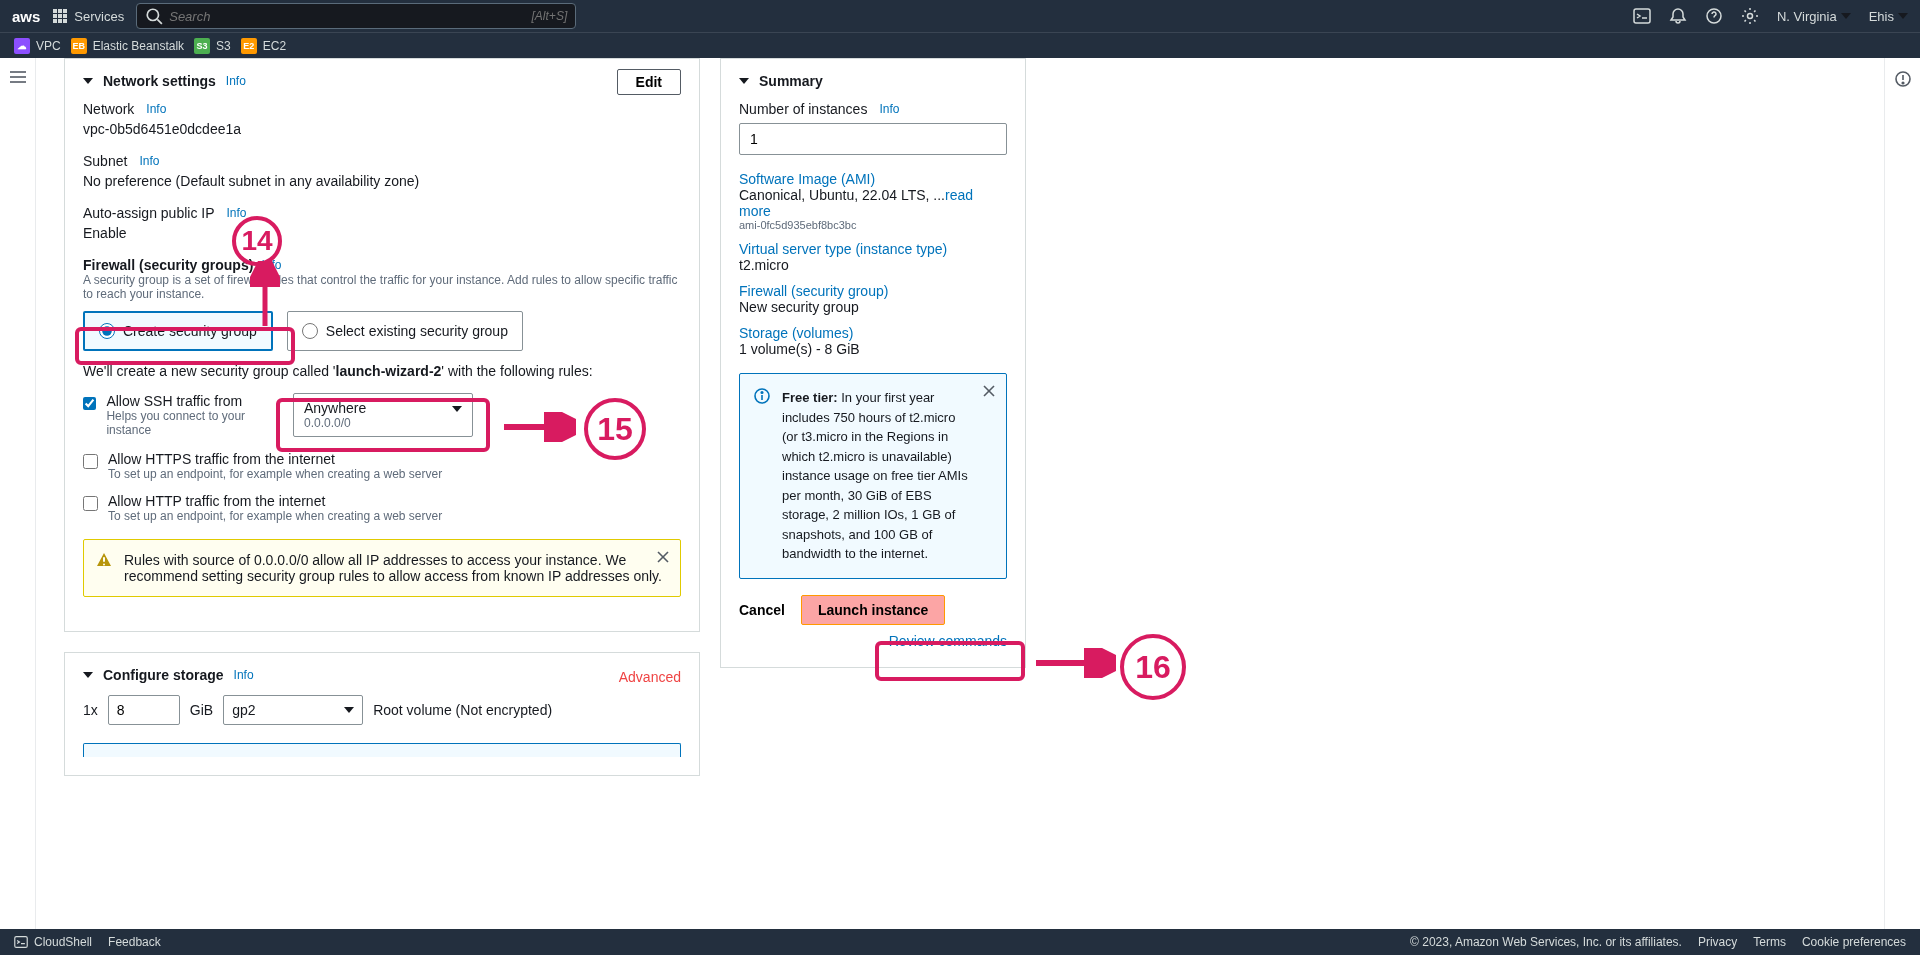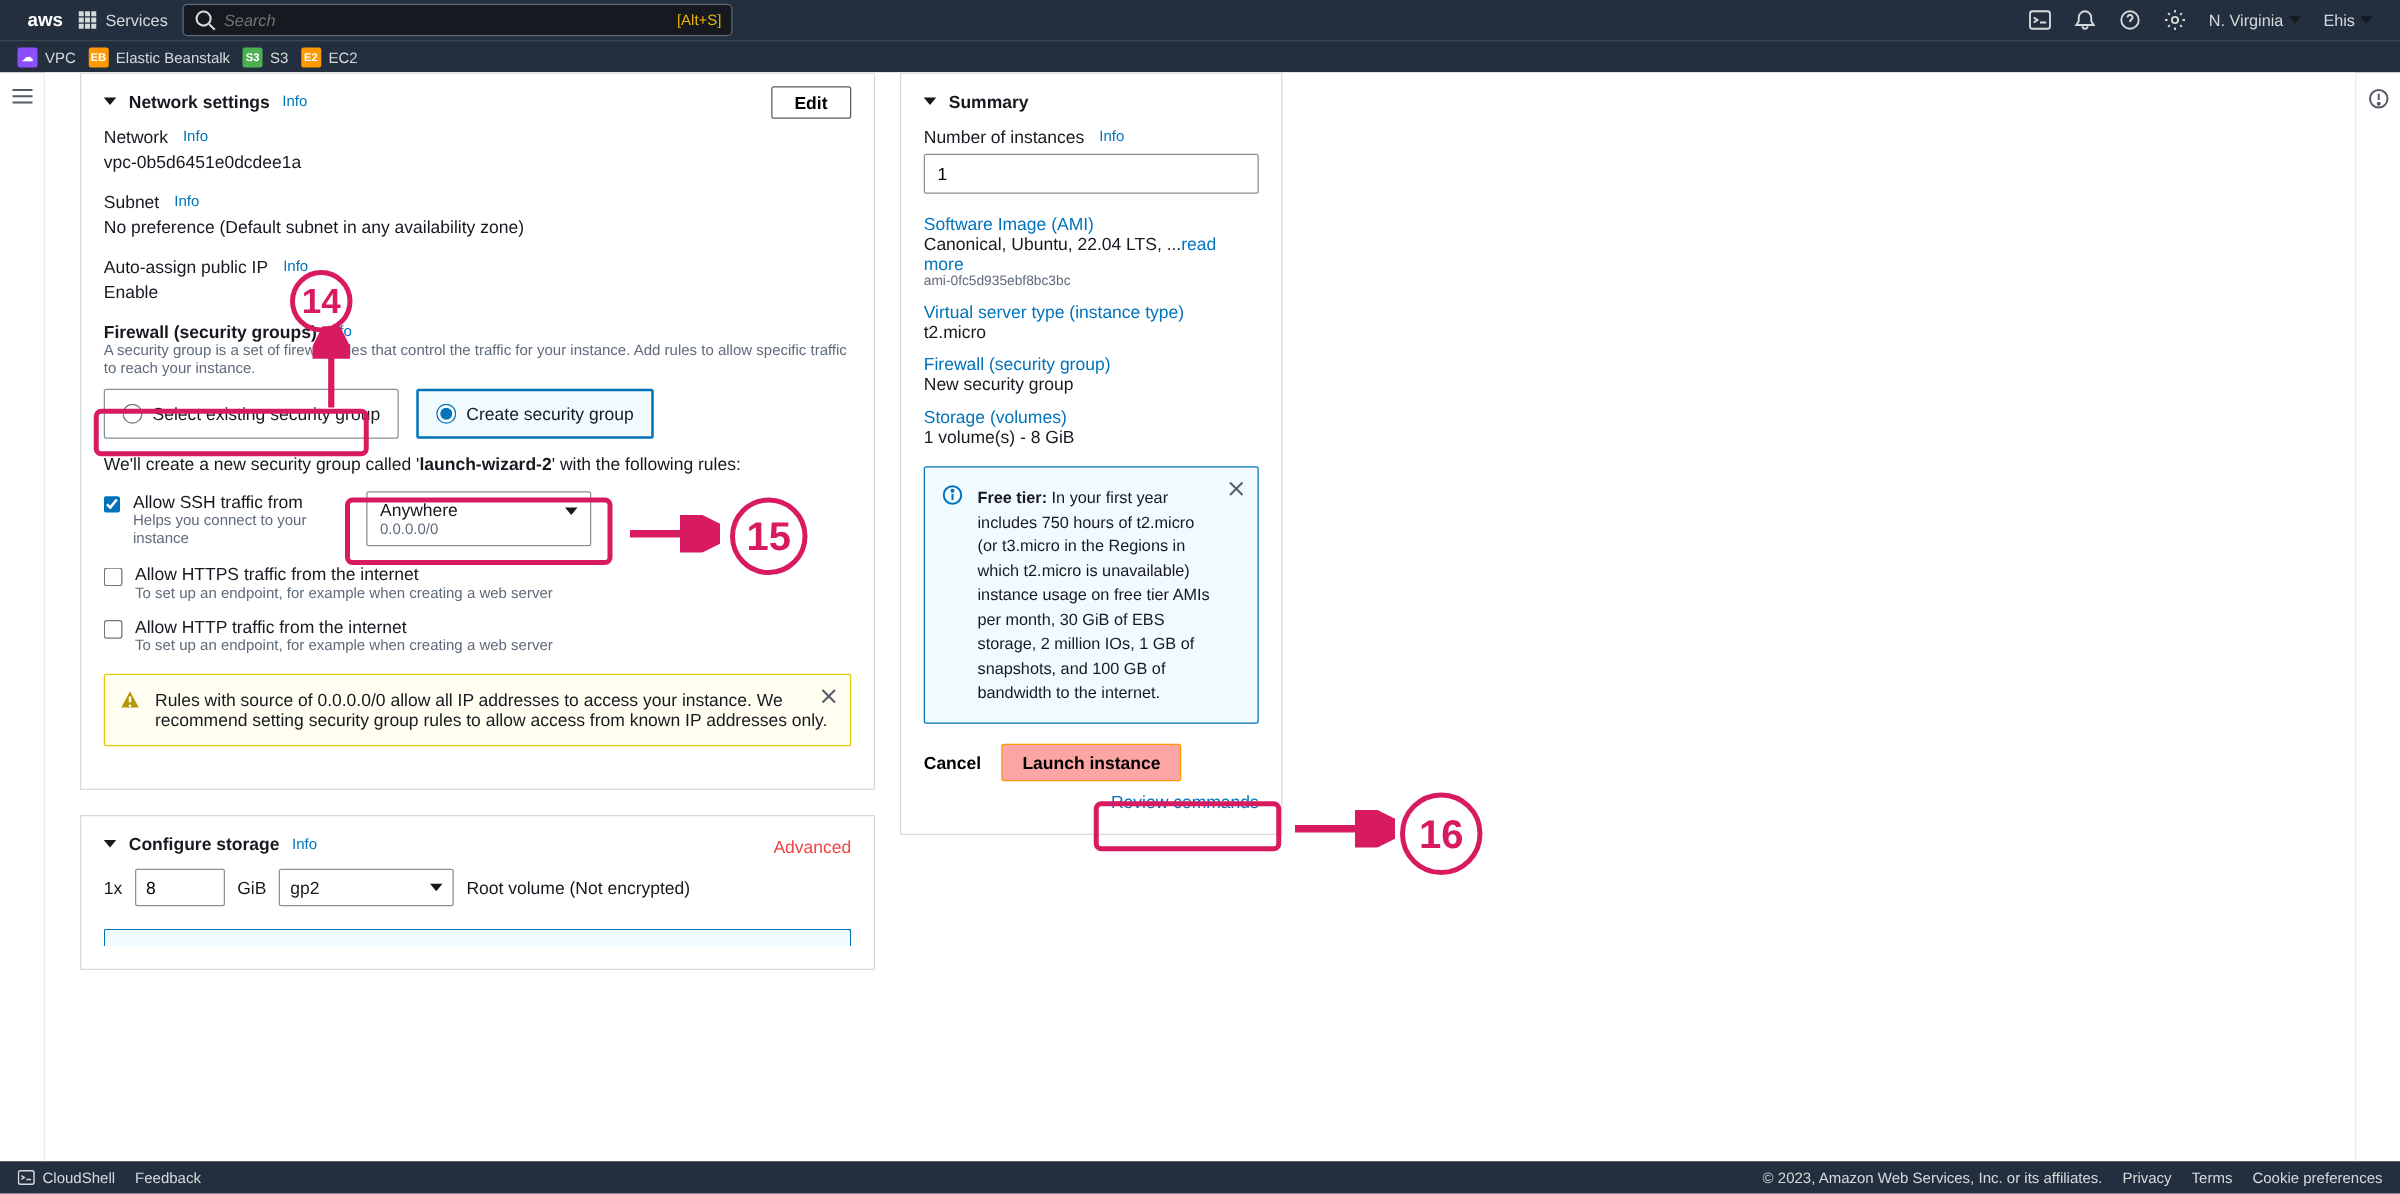--- a/index.html
+++ b/index.html
@@ -1,25 +1,25 @@
 <!DOCTYPE html>
 <html><head>
 <meta charset="utf-8">
 <style>
 * { margin: 0; padding: 0; box-sizing: border-box; font-family: "Amazon Ember", "Helvetica Neue", Arial, sans-serif; }
 body { background: #fff; color: #16191f; width: 1920px; height: 955px; overflow: hidden; position: relative; font-size: 14px; }
 
 
-.topnav { background: #232f3e; height: 32px; display: flex; align-items: center; gap: 12px; padding: 0 22px; color: #d5dbdb; }
+.topnav { background: #232f3e; height: 32px; display: flex; align-items: center; gap: 12px; padding: 0 12px; color: #d5dbdb; }
 .aws-logo { color: #fff; font-weight: bold; font-size: 15px; display: flex; align-items: center; gap:2px; }
 .services-btn { display: flex; align-items: center; gap: 6px; font-size: 13px; }
 .grid-icon { width: 16px; height: 16px; }
 .search-wrap { flex: 0 0 440px; background: #16191f; border: 1px solid #5a6b7a; border-radius: 4px; height: 26px; display: flex; align-items: center; padding: 0 8px; gap: 6px; color: #8d99a4; }
 .search-wrap input { background: transparent; border: none; outline: none; color: #d5dbdb; flex: 1; font-style: italic; font-size: 13px; }
-.kbd { font-size: 12px; color: #eab308; }
+.kbd { font-size: 12px; color: #737373; font-style: italic; }
 .nav-spacer { flex: 1; }
 .nav-right { display: flex; align-items: center; gap: 18px; }
 .nav-ico { width: 18px; height: 18px; color: #d5dbdb; display:flex; align-items:center; justify-content:center; }
 .nav-text { font-size: 13px; display: flex; align-items: center; gap: 4px; }
 
 
 .favbar { background: #232f3e; height: 26px; border-top: 1px solid #3a4553; display: flex; align-items: center; gap: 10px; padding: 0 14px; }
 .fav { display: flex; align-items: center; gap: 6px; font-size: 12px; color: #d5dbdb; }
 .fav-icon { width: 16px; height: 16px; border-radius: 2px; display: flex; align-items: center; justify-content: center; font-size: 9px; color: #fff; font-weight: bold; }
 .fi-vpc { background: #8c4fff; }
@@ -239,27 +239,27 @@
             </div>
 
             <div class="field">
               <div class="sub-heading">
                   <span>Firewall (security groups)</span> 
                   <a class="info-link">Info</a>
                 </div>
               <div class="field-sub">A security group is a set of firewall rules that control the traffic for your instance. Add rules to allow specific traffic to reach your instance.</div>
 
               <div class="radio-group">
+                <label class="seg-option seg-selected">
+                  <input type="radio" name="sg" checked="" style="">
+                  <span>Create security group</span>
+                </label>
                 <label class="seg-option">
                   <input type="radio" name="sg" style="">
                   <span>Select existing security group</span>
-                </label>
-                <label class="seg-option seg-selected">
-                  <input type="radio" name="sg" checked="" style="">
-                  <span>Create security group</span>
                 </label>
               </div>
 
               <div style="margin-top:12px;">
                 <span>We'll create a new security group called '</span><b>launch-wizard-2</b><span>' with the following rules:</span>
               </div>
 
               <div style="margin-top:14px; display:flex; align-items:flex-start; gap:20px;">
                 <div class="cb-row" style="flex:0 0 190px;">
                   <input type="checkbox" checked="" style="">

